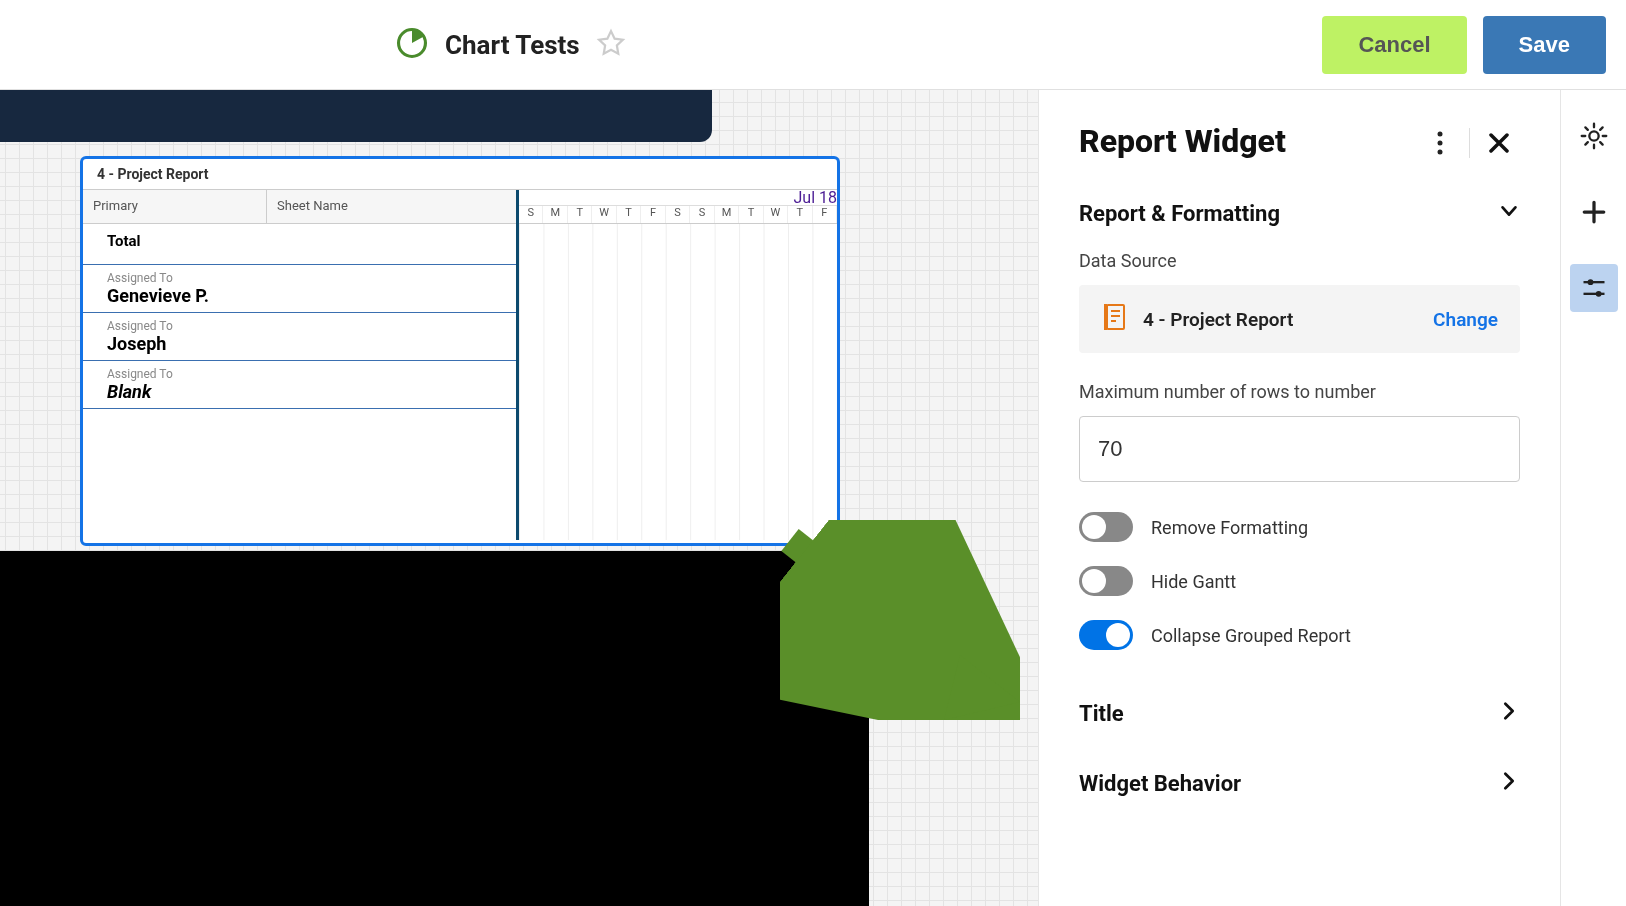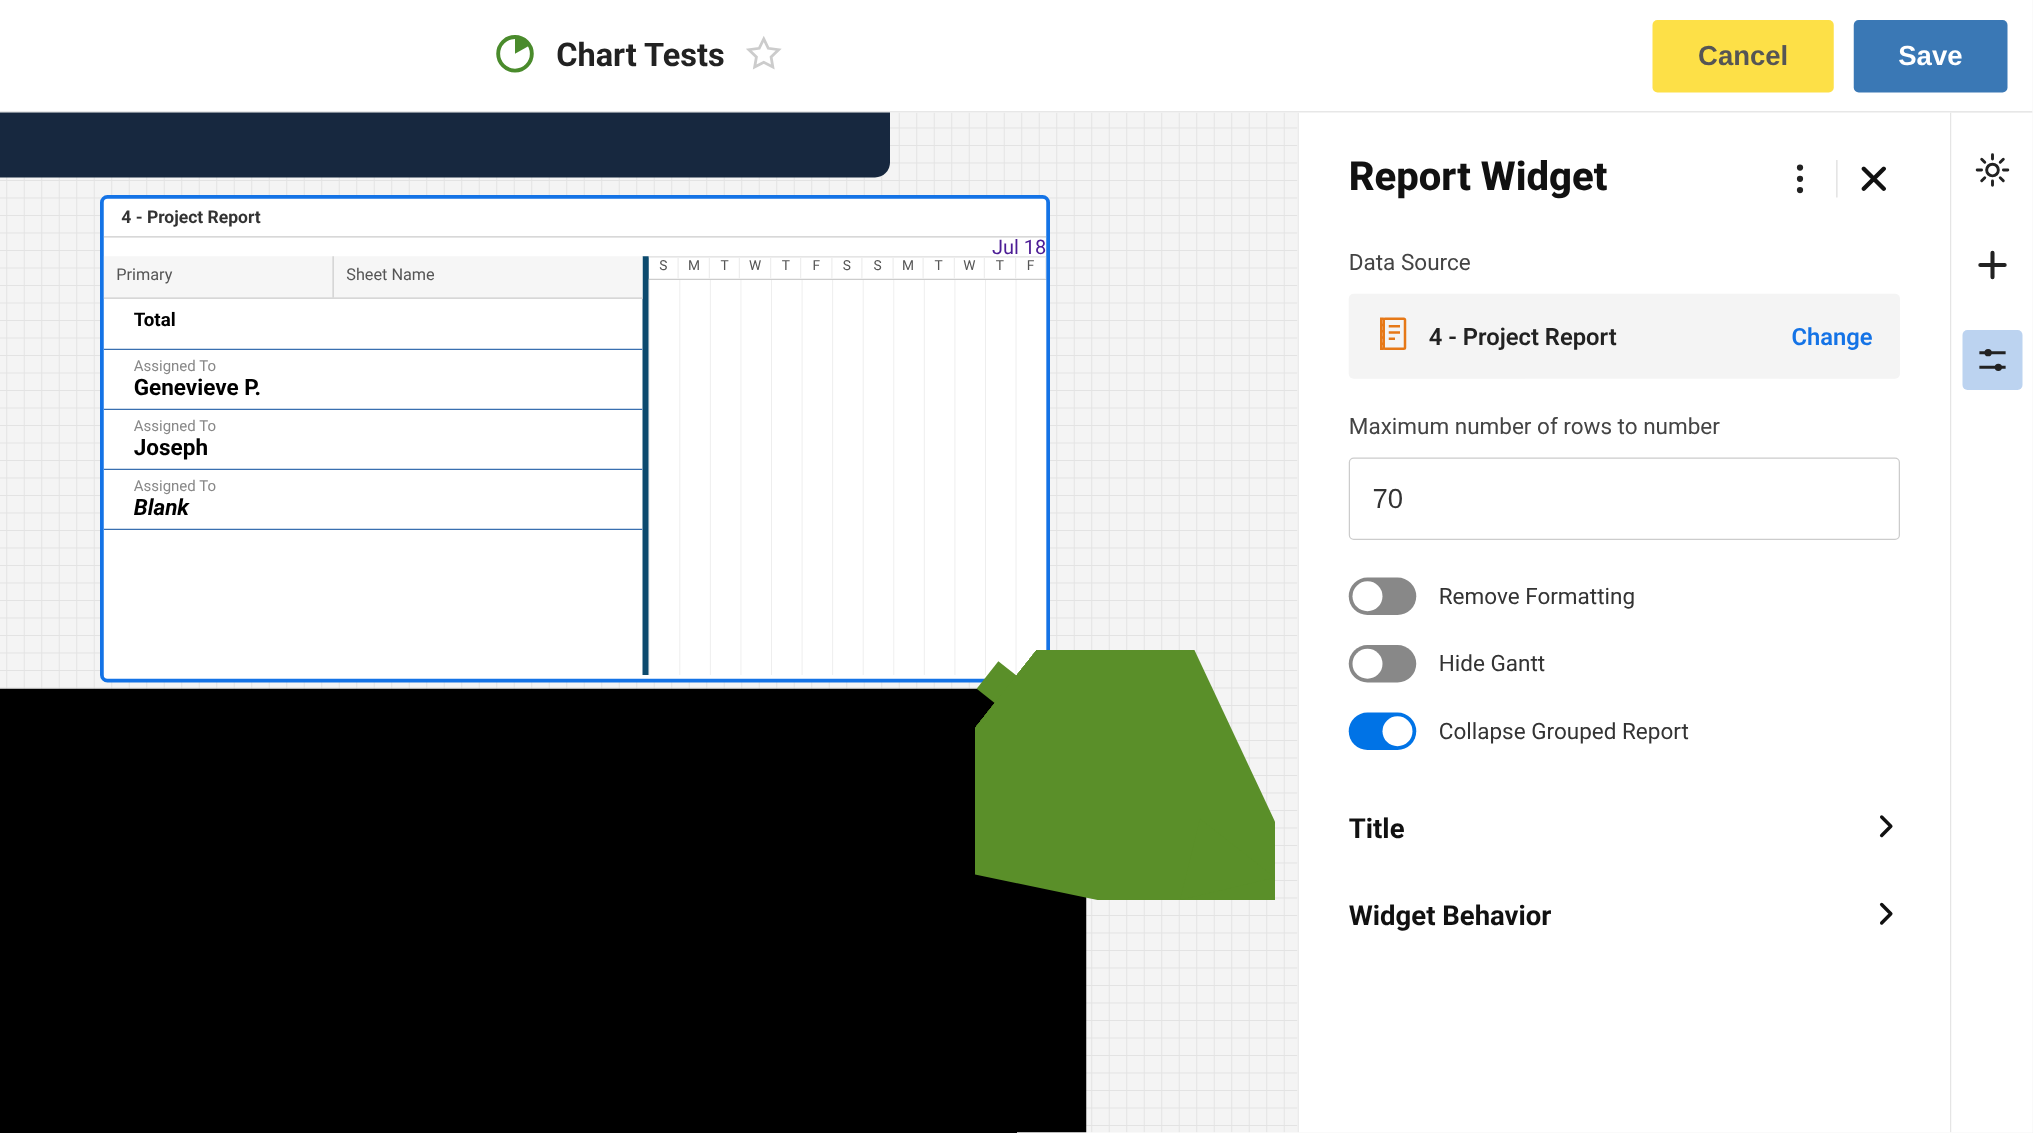--- a/index.html
+++ b/index.html
@@ -8,38 +8,38 @@
 .app { width: 1626px; height: 906px; position: relative; display: flex; flex-direction: column; }
 
 
 .header { height: 90px; border-bottom: 1px solid #e0e0e0; display: flex; align-items: center; padding: 0 20px 0 395px; position: relative; }
 .header-title-wrap { display: flex; align-items: center; gap: 16px; }
 .pie-icon { width: 34px; height: 34px; }
 .page-title { font-size: 26px; font-weight: 700; color: #222; }
 .star-icon { width: 30px; height: 30px; color: #ccc; }
 .header-actions { margin-left: auto; display: flex; gap: 16px; align-items: center; }
 .btn { height: 58px; padding: 0 36px; font-size: 22px; font-weight: 600; border: none; border-radius: 4px; cursor: pointer; }
-.btn-cancel { background: #fde047; color: #555; }
+.btn-cancel { background: #bef264; color: #555; }
 .btn-save { background: #3a78b5; color: #fff; }
 
 
 .main { flex: 1; display: flex; position: relative; overflow: hidden; }
 
 
 .canvas { flex: 1; position: relative; background: #f4f4f4;
   background-image: linear-gradient(#e3e3e3 1px, transparent 1px), linear-gradient(90deg, #e3e3e3 1px, transparent 1px);
   background-size: 14px 14px;
   background-position: -9px -2px;
 }
 .dark-strip { position: absolute; top: -8px; left: 0; width: 712px; height: 60px; background: #17283f; border-bottom-right-radius: 12px; }
 
 .widget { position: absolute; top: 66px; left: 80px; width: 760px; height: 390px; background: #fff; border: 3px solid #1473e6; border-radius: 6px; overflow: hidden; }
 .widget-title { padding: 7px 14px; font-size: 14px; font-weight: 700; color: #333; border-bottom: 1px solid #ccc; }
 .widget-body { display: flex; height: calc(100% - 34px); }
-.grid-left { width: 436px; border-right: 5px solid #0c4a6e; display: flex; flex-direction: column; margin-top: 15px; }
+.grid-left { width: 436px; border-right: 3px solid #0c4a6e; display: flex; flex-direction: column; }
 .grid-headers { display: flex; height: 34px; border-bottom: 1px solid #ccc; background: #f6f6f6; }
 .gh { padding: 8px 10px; font-size: 13px; color: #555; border-right: 1px solid #ccc; }
 .gh-primary { flex: 0 0 184px; }
 .gh-sheet { flex: 1; border-right: none; }
 .grid-rows { flex: 1; overflow: hidden; }
 .gr { border-bottom: 1px solid #3a6fb0; padding: 6px 20px 6px 24px; }
 .gr-total { font-weight: 700; font-size: 15px; color: #000; padding: 8px 24px 14px; }
 .gr-label { font-size: 12px; color: #888; }
 .gr-value { font-size: 18px; font-weight: 700; color: #000; }
 .gr-value.italic { font-style: italic; }
@@ -201,20 +201,28 @@
           <div class="sep"></div>
           <span class="icon-btn">
             <svg width="20" height="20" viewBox="0 0 20 20">
                 <path d="M2 2 L18 18 M18 2 L2 18" stroke="#111" stroke-width="3.5" stroke-linecap="round"></path>
               </svg>
           </span>
         </div>
       </div>
 
       <div class="section">
+        <div class="section-header">
+          <span class="section-title">Report &amp; Formatting</span>
+          <span>
+            <svg class="chev" viewBox="0 0 24 24">
+                <path d="M5 8 L12 16 L19 8" fill="none" stroke="#111" stroke-width="3" stroke-linecap="round" stroke-linejoin="round"></path>
+              </svg>
+          </span>
+        </div>
 
         <span class="field-label">Data Source</span>
         <div class="datasource-box">
           <span>
             <svg class="ds-icon" viewBox="0 0 24 28">
                 <rect x="5" y="2" width="17" height="24" rx="1" fill="none" stroke="#e67817" stroke-width="2"></rect>
                 <path d="M5 2 L3 2 L3 26 L5 26 M3 7 L5 7 M3 12 L5 12 M3 17 L5 17 M3 22 L5 22" stroke="#e67817" stroke-width="2" fill="none"></path>
                 <line x1="9" y1="8" x2="18" y2="8" stroke="#e67817" stroke-width="2"></line>
                 <line x1="9" y1="13" x2="18" y2="13" stroke="#e67817" stroke-width="2"></line>
                 <line x1="9" y1="18" x2="14" y2="18" stroke="#e67817" stroke-width="2"></line>

